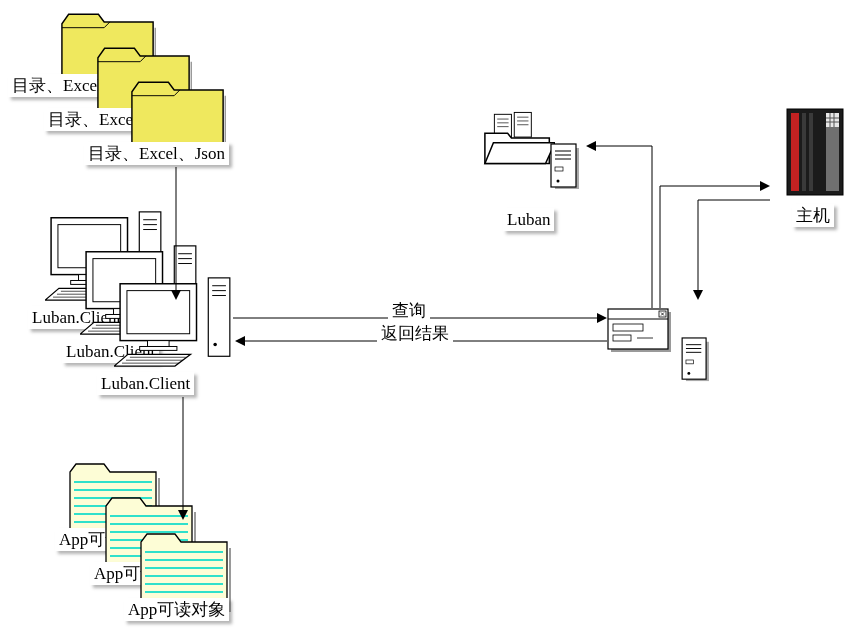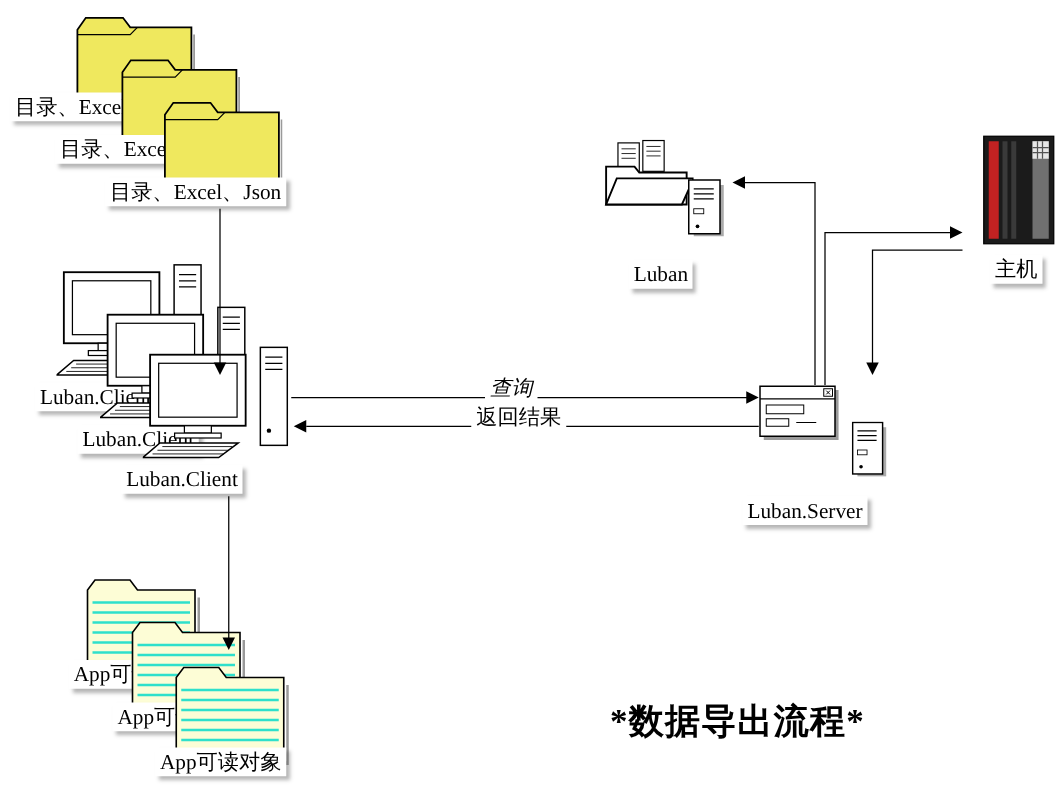--- a/index.html
+++ b/index.html
@@ -163,41 +163,39 @@
       <use href="#sym-mainframe"></use>
     </svg>
   <div class="lbl" style="left:792px;top:204px;z-index:11">主机</div>
 
   <svg class="icon" style="left:607px;top:308px;width:64px;height:44px;z-index:10">
       <use href="#sym-window"></use>
     </svg>
   <svg class="icon" style="left:681px;top:337px;width:31px;height:46px;z-index:10">
       <use href="#sym-tower"></use>
     </svg>
-  <div class="lbl" style="left:594px;top:397px;z-index:11">Luban.Server</div>
 
   <svg class="icon" style="left:68px;top:460px;width:92px;height:82px;z-index:10">
       <use href="#sym-note"></use>
     </svg>
   <div class="lbl" style="left:55px;top:528px;z-index:11">App可读对象</div>
 
   <svg class="icon" style="left:104px;top:494px;width:92px;height:82px;z-index:12">
       <use href="#sym-note"></use>
     </svg>
   <div class="lbl" style="left:90px;top:562px;z-index:13">App可读对象</div>
 
   <svg class="icon" style="left:139px;top:530px;width:92px;height:82px;z-index:14">
       <use href="#sym-note"></use>
     </svg>
   <div class="lbl" style="left:124px;top:598px;z-index:15">App可读对象</div>
 
-  <div class="flow" style="left:388px;top:299px;font-style:italic;">查询</div>
+  <div class="flow" style="left:388px;top:299px;">查询</div>
   <div class="flow" style="left:377px;top:322px;">返回结果</div>
 
-  <div class="title">*数据导出流程*</div>
 
   <svg class="connectors" viewBox="0 0 848 643" fill="none" stroke="#000" stroke-width="1">
 
     <g>
       <line x1="176" y1="167" x2="176" y2="291"></line>
       <polygon points="171,290 181,290 176,300" fill="#000" stroke="none"></polygon>
     </g>
 
     <g>
       <line x1="183" y1="397" x2="183" y2="511"></line>

